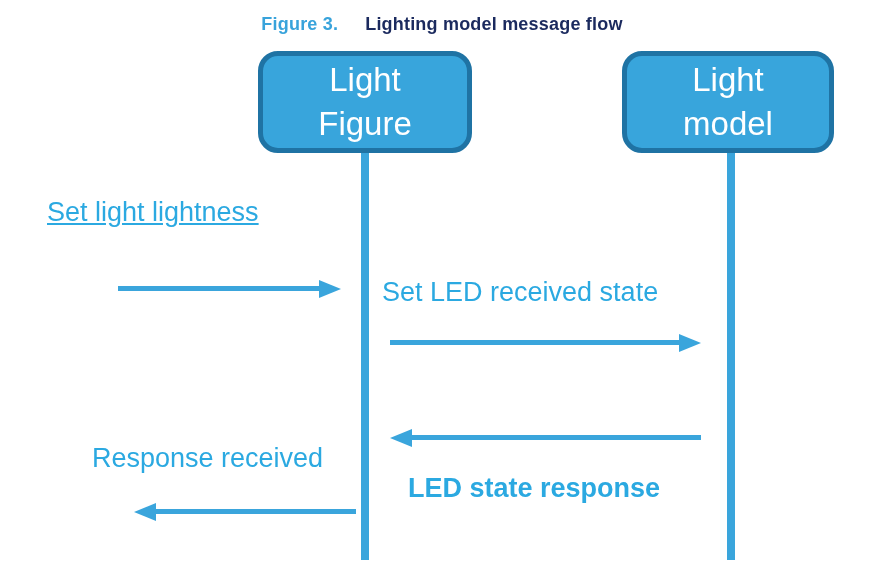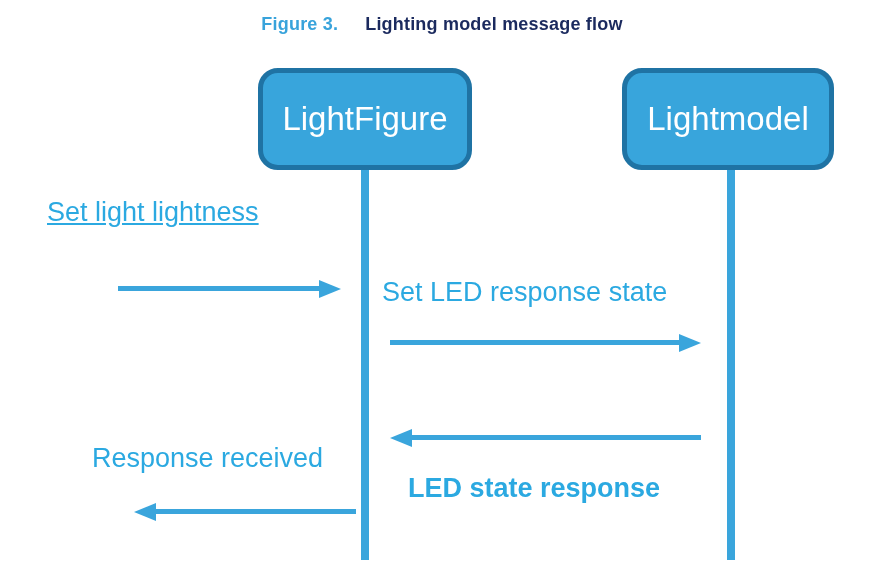--- a/index.html
+++ b/index.html
@@ -13,23 +13,23 @@
 
   .title{position:absolute;top:14px;left:0;width:884px;text-align:center;
          font-size:18px;font-weight:bold;letter-spacing:0.2px;}
   .title .fig{color:var(--figure-label);margin-right:7px;}
   .title .txt{color:var(--title-text);margin-left:20px;}
 
   .lifeline{position:absolute;width:8px;background:var(--arrow);}
   .lifeline.client{left:361px;top:152px;height:408px;}
   .lifeline.server{left:727px;top:152px;height:408px;}
 
-  .actor{position:absolute;top:68px;height:102px;background:var(--box-fill);
+  .actor{position:absolute;top:51px;height:102px;background:var(--box-fill);
          border:5px solid var(--box-border);border-radius:20px;
-         display:flex;flex-direction:row;align-items:center;justify-content:center;
+         display:flex;flex-direction:column;align-items:center;justify-content:center;
          color:var(--actor-text);font-size:33px;line-height:44px;}
   .actor.client{left:258px;width:214px;}
   .actor.server{left:622px;width:212px;}
   .actor span{display:block;text-align:center;}
 
   .msg-label{position:absolute;color:var(--label-text);font-size:27px;line-height:37px;white-space:nowrap;}
   .msg-label span{display:block;text-decoration:underline;}
 
   .arrow{position:absolute;height:18px;}
   .arrow .shaft{position:absolute;top:6px;height:5px;background:var(--arrow);}
@@ -73,21 +73,21 @@
   </div>
 
   <div class="msg-label l1">
     <span>Set light lightness</span>
   </div>
   <div class="arrow right a1">
     <div class="shaft"></div>
     <div class="head"></div>
   </div>
 
-  <div class="msg-label l2">Set LED response state</div>
+  <div class="msg-label l2">Set LED received state</div>
   <div class="arrow right a2">
     <div class="shaft"></div>
     <div class="head"></div>
   </div>
 
   <div class="arrow left a3">
     <div class="shaft"></div>
     <div class="head"></div>
   </div>
   <div class="msg-label l3">LED state response</div>

